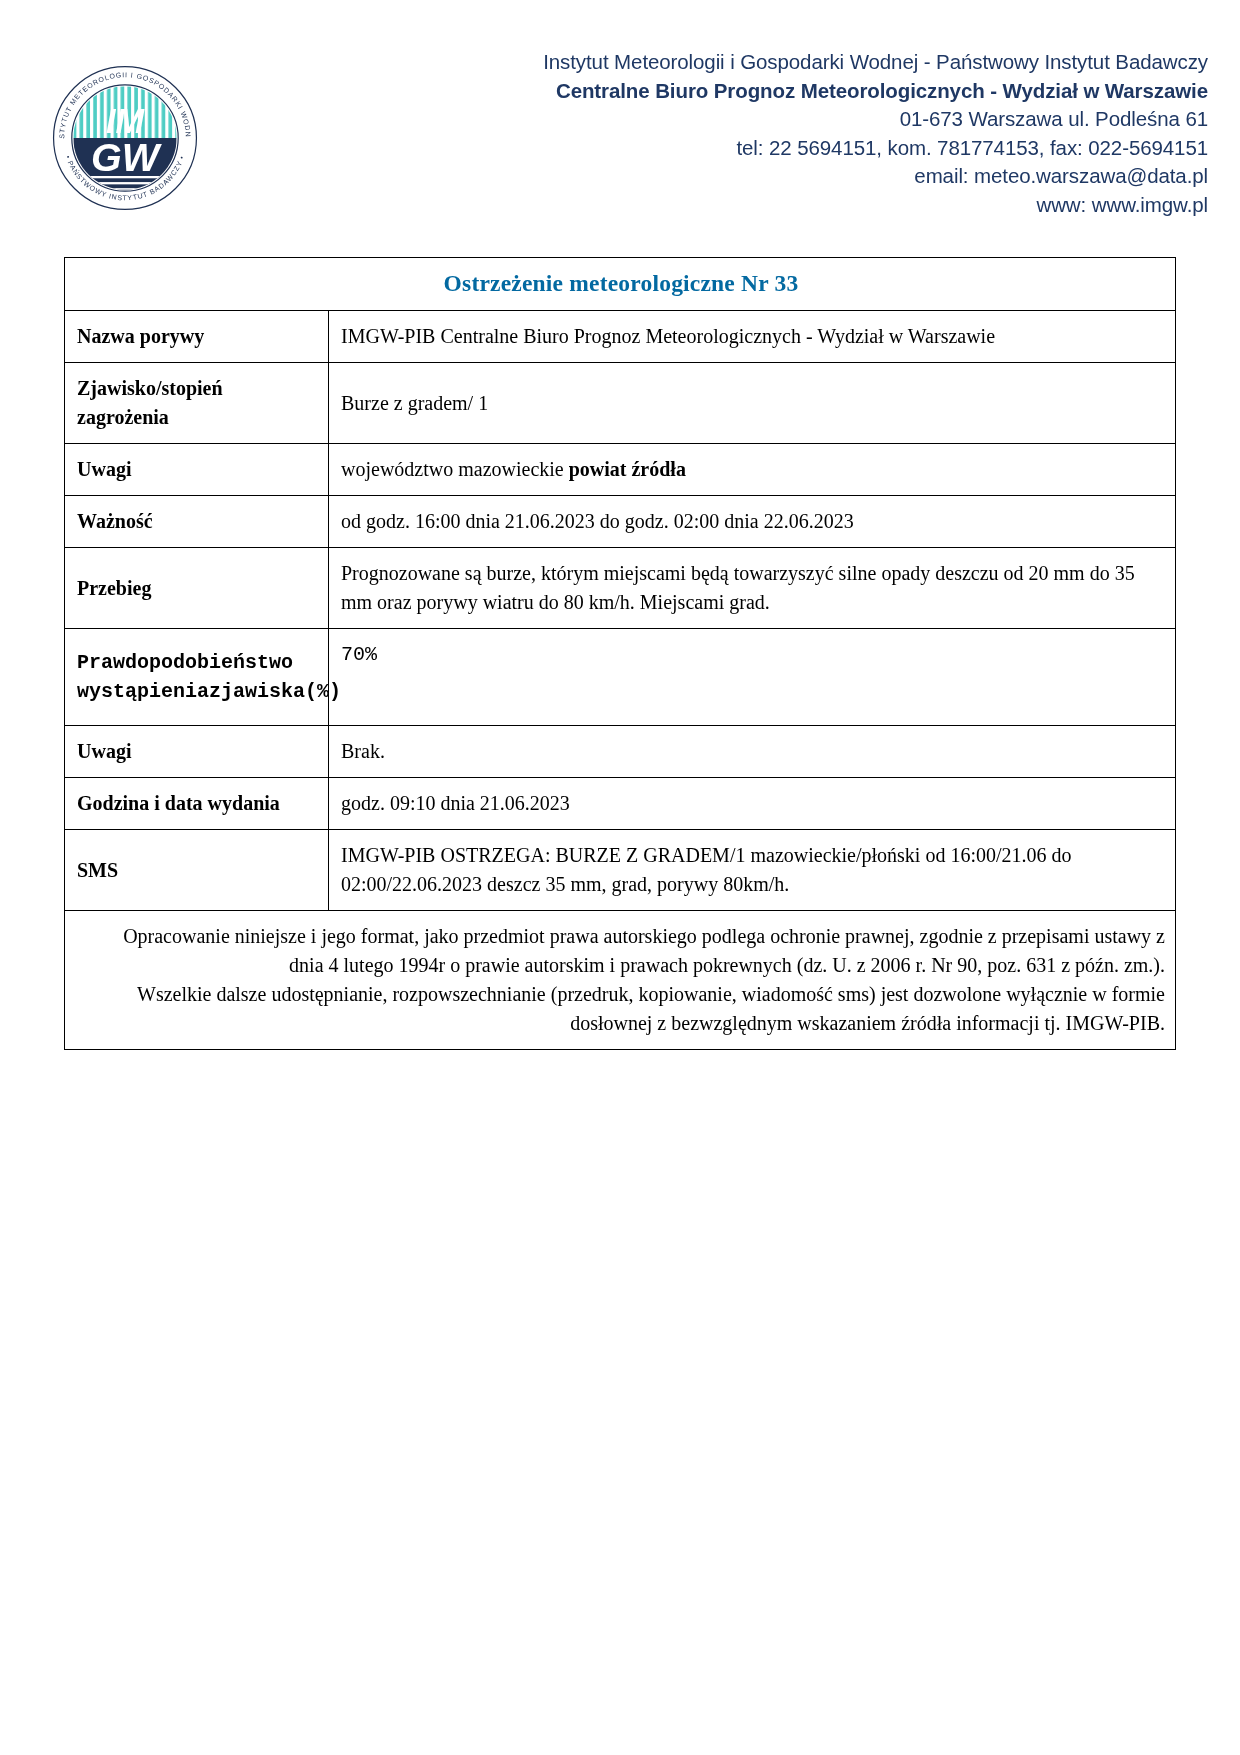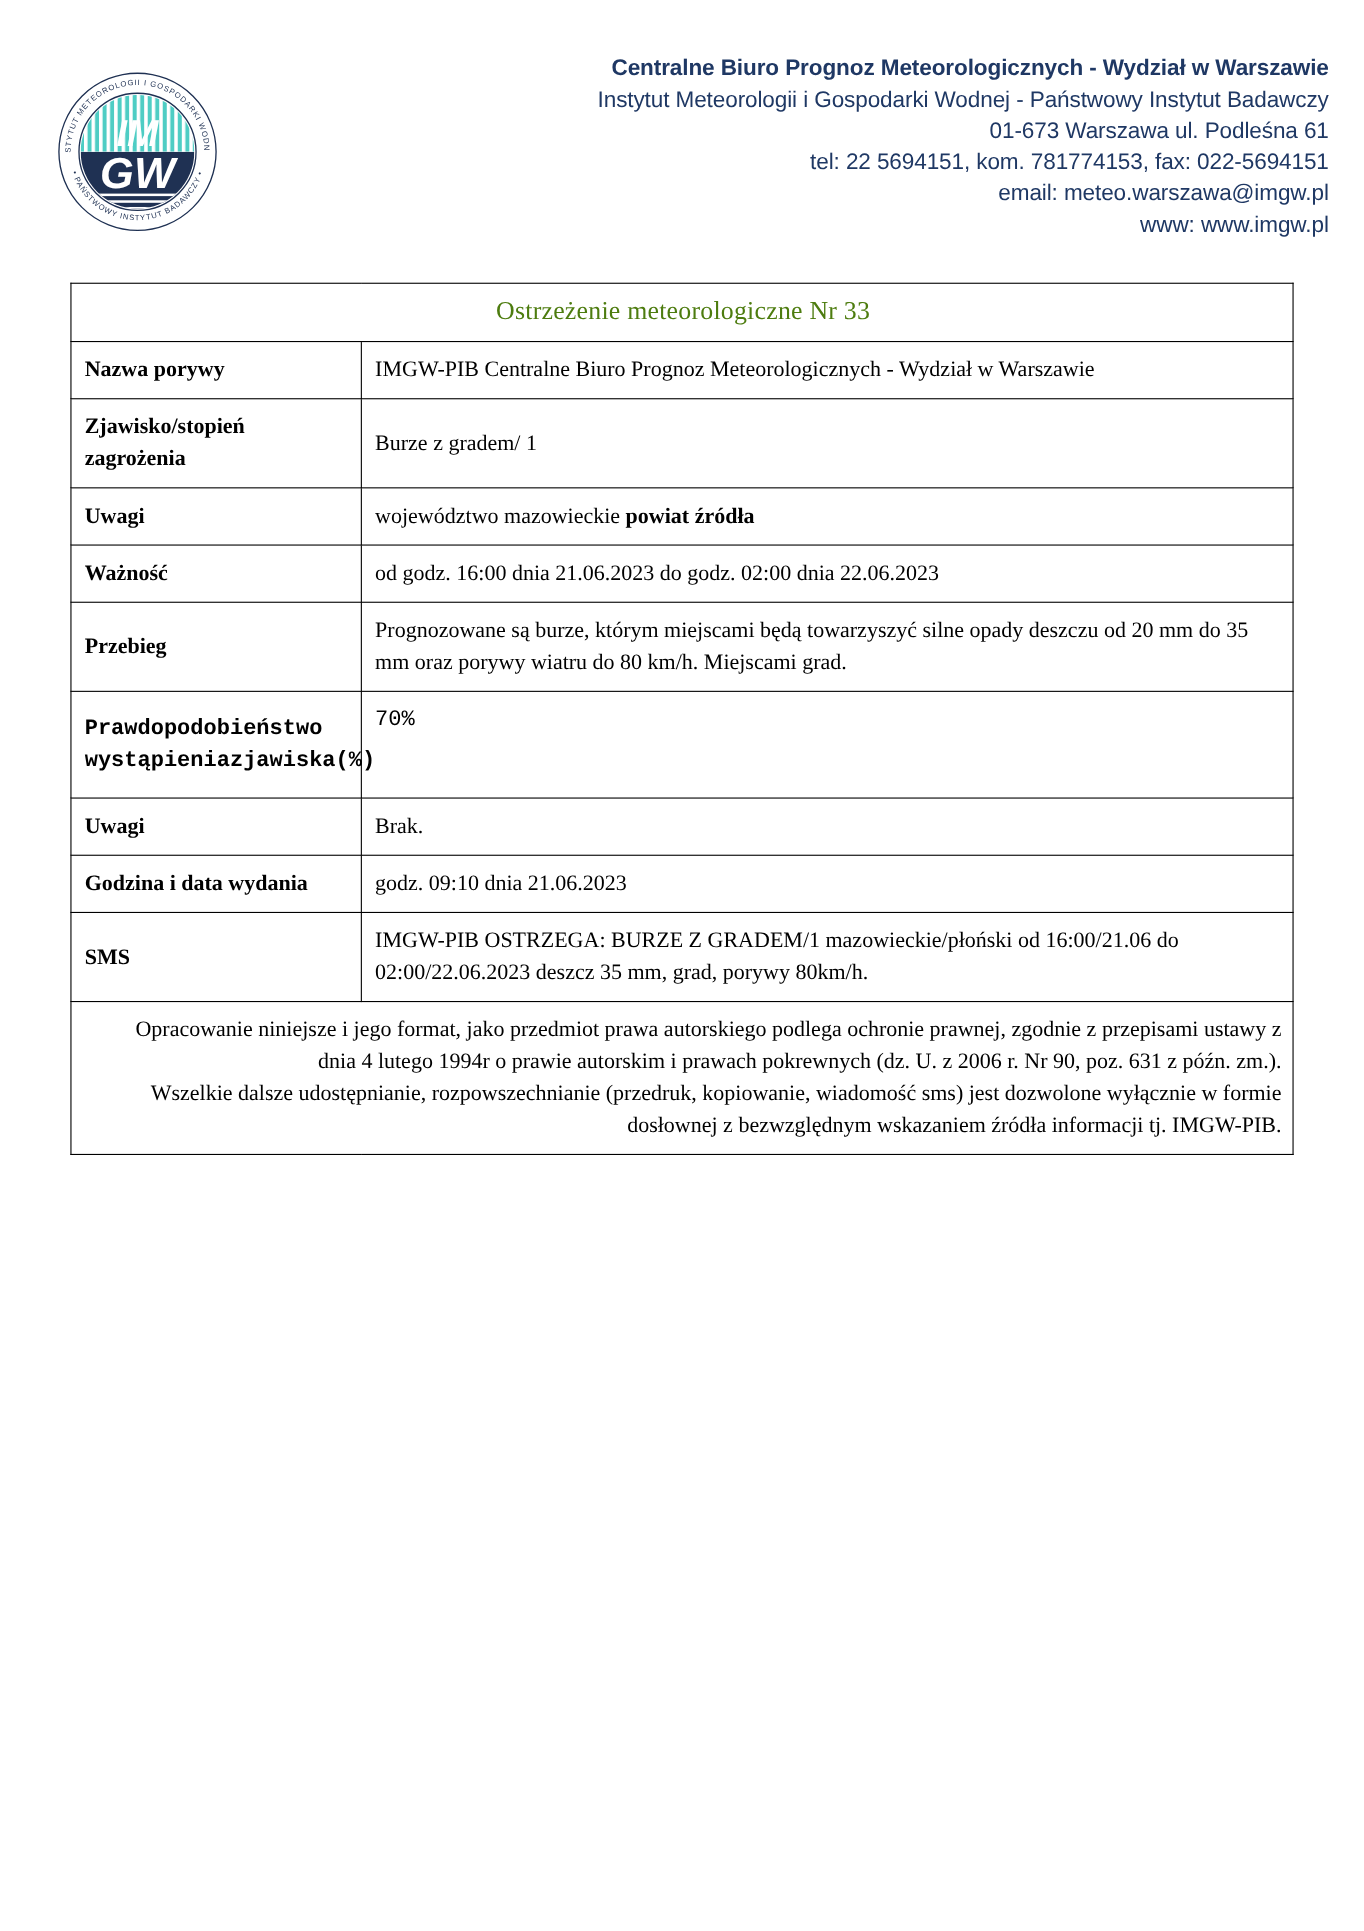--- a/index.html
+++ b/index.html
@@ -69,22 +69,22 @@
     vertical-align: middle;
     font-size: 20px;
     line-height: 29px;
     padding: 11px 10px 11px 12px;
   }
   td.title-cell {
     text-align: center;
     padding: 12px 10px 14px 10px;
   }
   .title-text {
-    color: #4d7c0f;
-    font-weight: normal;
+    color: #0369a1;
+    font-weight: bold;
     font-size: 23.5px;
     letter-spacing: 0.2px;
   }
   td.label {
     width: 264px;
     font-weight: bold;
     padding-left: 12px;
   }
   td.value {
     padding-left: 14px;
@@ -154,25 +154,25 @@
       <text font-family="Liberation Sans, sans-serif" font-size="9.2" fill="#1f3153" letter-spacing="1.1">
         <textPath href="#arcTop" startOffset="50%" text-anchor="middle">INSTYTUT METEOROLOGII I GOSPODARKI WODNEJ</textPath>
       </text>
       <text font-family="Liberation Sans, sans-serif" font-size="9.2" fill="#1f3153" letter-spacing="1.1">
         <textPath href="#arcBot" startOffset="50%" text-anchor="middle">• PAŃSTWOWY INSTYTUT BADAWCZY •</textPath>
       </text>
     </svg>
   </div>
 
   <div class="header-text">
+    <div class="line">Instytut Meteorologii i Gospodarki Wodnej - Państwowy Instytut Badawczy</div>
     <div class="line bold">Centralne Biuro Prognoz Meteorologicznych - Wydział w Warszawie</div>
-    <div class="line">Instytut Meteorologii i Gospodarki Wodnej - Państwowy Instytut Badawczy</div>
     <div class="line">01-673 Warszawa ul. Podleśna  61</div>
     <div class="line">tel: 22 5694151, kom. 781774153, fax: 022-5694151</div>
-    <div class="line">email: meteo.warszawa@imgw.pl</div>
+    <div class="line">email: meteo.warszawa@data.pl</div>
     <div class="line">www: www.imgw.pl</div>
   </div>
 </div>
 
 <div class="doc-table-wrap">
   <table class="doc">
     <colgroup>
       <col style="width:264px">
       <col>
     </colgroup>

